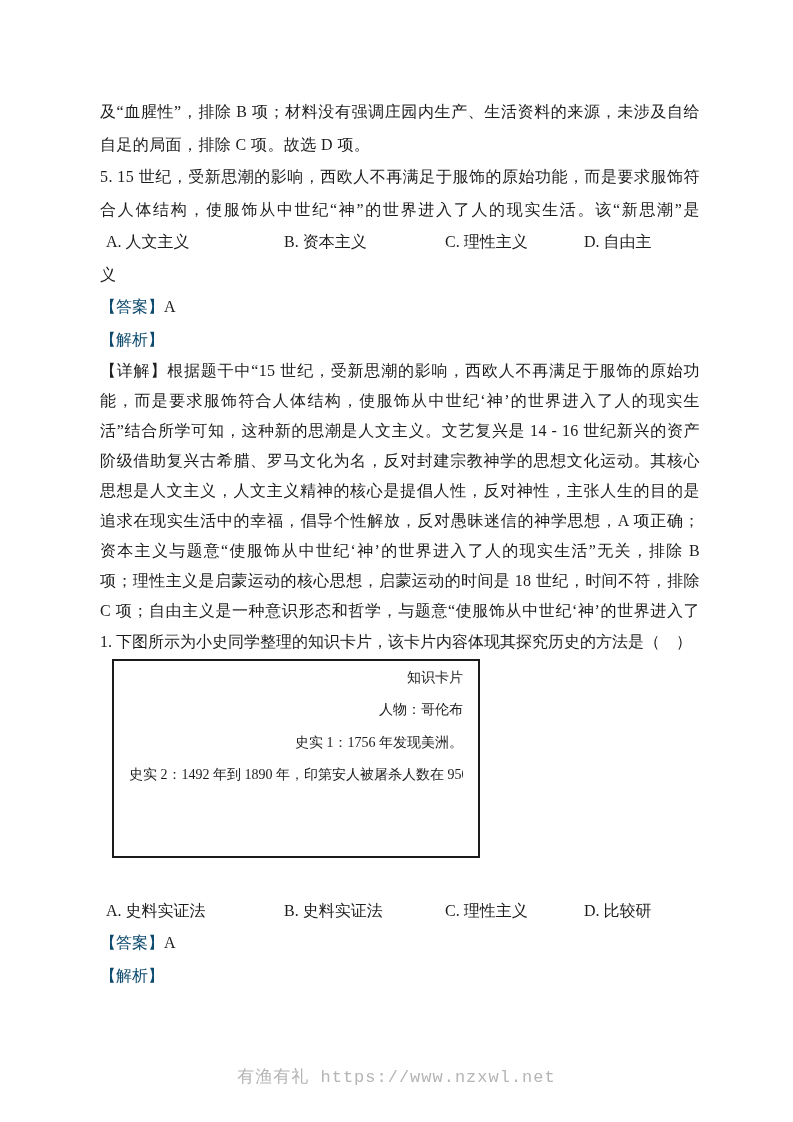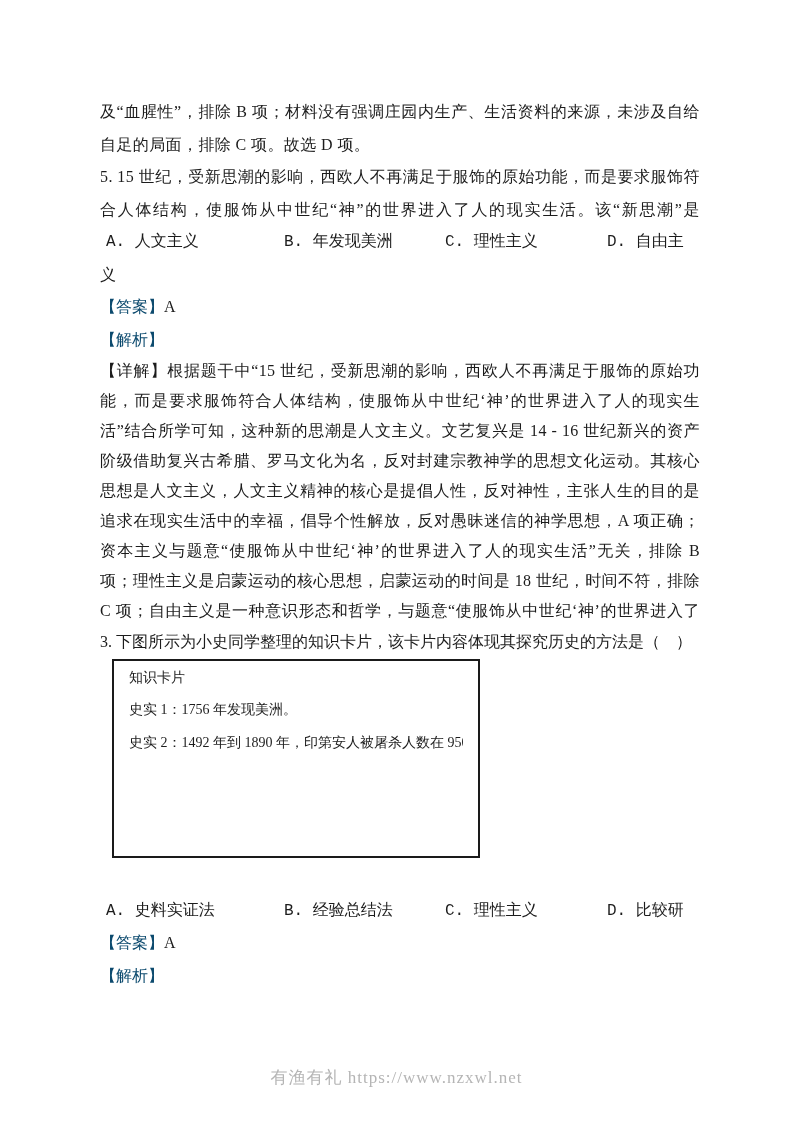--- a/index.html
+++ b/index.html
@@ -13,83 +13,85 @@
     font-size:16px;
     line-height:32.5px;
     padding:96px 93px 0 100px;
     overflow:hidden;
   }
   .para{text-align:justify;letter-spacing:0.4px;}
   .fixed2{height:65px;overflow:hidden;}
   .detail{height:270px;line-height:30px;overflow:hidden;}
   .line{height:32.5px;white-space:nowrap;}
   .options-row{position:relative;height:32.5px;}
-  .opt{position:absolute;top:0;white-space:nowrap;font-family:Liberation Mono, monospace;}
+  .opt{position:absolute;top:0;white-space:nowrap;}
   .opt-a{left:6px;}
   .opt-b{left:184px;}
   .opt-c{left:345px;}
-  .opt-d{left:507px;}
+  .opt-d{left:484px;}
   .gap-after-card{margin-top:37px;text-align:right;}
   .blue{color:#0c4a6e;}
   .card{
     width:368px;height:199px;
     box-sizing:border-box;
     border:2px solid #1a1a1a;
     margin-left:12px;
     padding:1px 15px 0 15px;
     font-size:14px;
+    text-align:right;
   }
   .card-line{height:32.5px;white-space:nowrap;overflow:hidden;}
   .footer{
     position:absolute;left:0;top:1062px;width:100%;
     text-align:center;
     color:#b5b5b5;
-    font-family:Liberation Serif, serif;
+    font-family:Liberation Mono, monospace;
     font-size:17px;
     letter-spacing:1px;
   }
 </style>
 </head>
 <body>
 
 <div class="page">
 
   <div class="para fixed2">及“血腥性”，排除 B 项；材料没有强调庄园内生产、生活资料的来源，未涉及自给自足的局面，排除 C 项。故选 D 项。</div>
 
   <div class="para fixed2">5. 15 世纪，受新思潮的影响，西欧人不再满足于服饰的原始功能，而是要求服饰符合人体结构，使服饰从中世纪“神”的世界进入了人的现实生活。该“新思潮”是（　）</div>
 
   <div class="options-row">
     <span class="opt opt-a">A. 人文主义</span>
-    <span class="opt opt-b">B. 年发现美洲</span>
+    <span class="opt opt-b">B. 资本主义</span>
     <span class="opt opt-c">C. 理性主义</span>
     <span class="opt opt-d">D. 自由主</span>
   </div>
   <div class="line">义</div>
 
   <div class="line">
     <span class="blue">【答案】</span><span>A</span>
   </div>
 
   <div class="line">
     <span class="blue">【解析】</span>
   </div>
 
   <div class="para detail">【详解】根据题干中“15 世纪，受新思潮的影响，西欧人不再满足于服饰的原始功能，而是要求服饰符合人体结构，使服饰从中世纪‘神’的世界进入了人的现实生活”结合所学可知，这种新的思潮是人文主义。文艺复兴是 14 - 16 世纪新兴的资产阶级借助复兴古希腊、罗马文化为名，反对封建宗教神学的思想文化运动。其核心思想是人文主义，人文主义精神的核心是提倡人性，反对神性，主张人生的目的是追求在现实生活中的幸福，倡导个性解放，反对愚昧迷信的神学思想，A 项正确；资本主义与题意“使服饰从中世纪‘神’的世界进入了人的现实生活”无关，排除 B 项；理性主义是启蒙运动的核心思想，启蒙运动的时间是 18 世纪，时间不符，排除 C 项；自由主义是一种意识形态和哲学，与题意“使服饰从中世纪‘神’的世界进入了人的现实生活”不符，排除 D 项。故选 A 项。</div>
 
-  <div class="line">3. 下图所示为小史同学整理的知识卡片，该卡片内容体现其探究历史的方法是（　）</div>
+  <div class="line">1. 下图所示为小史同学整理的知识卡片，该卡片内容体现其探究历史的方法是（　）</div>
 
   <div class="card">
     <div class="card-line">知识卡片</div>
+    <div class="card-line">人物：哥伦布</div>
     <div class="card-line">史实 1：1756 年发现美洲。</div>
     <div class="card-line">史实 2：1492 年到 1890 年，印第安人被屠杀人数在 9500</div>
   </div>
 
   <div class="options-row gap-after-card">
     <span class="opt opt-a">A. 史料实证法</span>
-    <span class="opt opt-b">B. 经验总结法</span>
+    <span class="opt opt-b">B. 史料实证法</span>
     <span class="opt opt-c">C. 理性主义</span>
     <span class="opt opt-d">D. 比较研</span>
   </div>
 
   <div class="line">
     <span class="blue">【答案】</span><span>A</span>
   </div>
 
   <div class="line">
     <span class="blue">【解析】</span>

